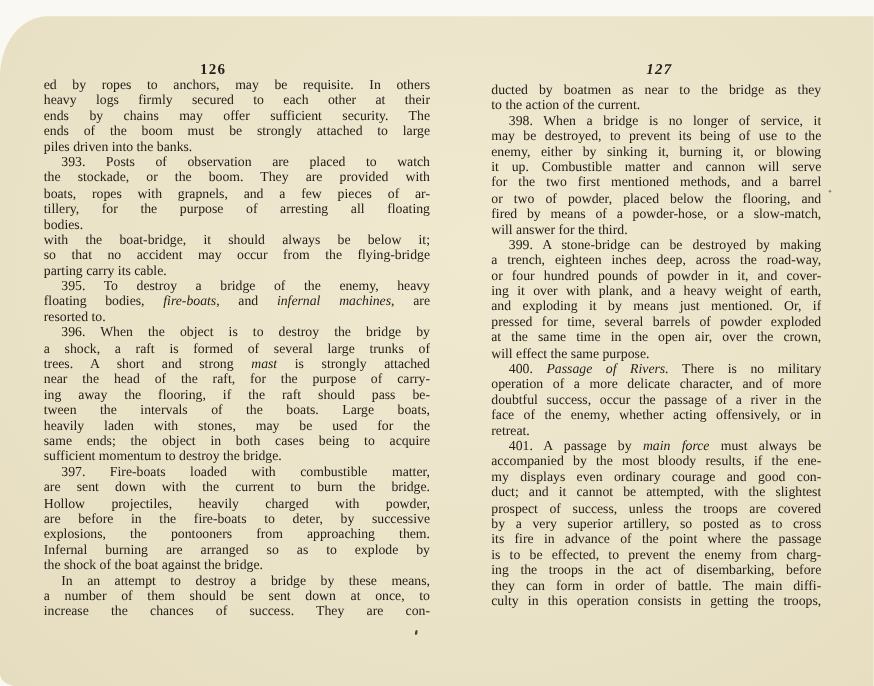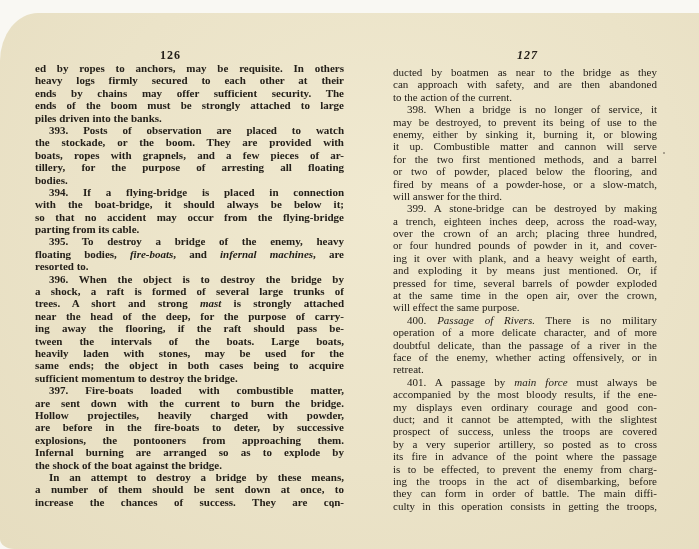--- a/index.html
+++ b/index.html
@@ -20,21 +20,21 @@
     border-top-left-radius:38px 48px;
     border-bottom-left-radius:14px 10px;
   }
   .pagenum{
     position:absolute;top:35px;
     font-size:12px;font-weight:bold;letter-spacing:1px;color:var(--ink);
   }
   .pagenum-left{left:160px;}
   .pagenum-right{left:517px;font-style:italic;}
   .col{position:absolute;color:var(--ink);}
-  .col-left{left:35px;top:49px;width:309px;font-weight:bold;}
+  .col-left{left:35px;top:49px;width:309px;}
   .col-right{left:393px;top:53px;width:264px;}
   .line{
     font-size:11px;line-height:12.4px;height:12.4px;
     text-align:justify;text-align-last:justify;
     overflow:hidden;white-space:normal;
   }
   .line.end{text-align-last:left;}
   .line.indent{text-indent:14px;}
   .speck{position:absolute;background:#4a443a;border-radius:50%;}
   .speck-1{left:332px;top:491px;width:2px;height:4px;transform:rotate(12deg);}
@@ -51,72 +51,69 @@
       <div class="line">ed by ropes to anchors, may be requisite.  In others</div>
       <div class="line">heavy logs firmly secured to each other at their</div>
       <div class="line">ends by chains may offer sufficient security.  The</div>
       <div class="line">ends of the boom must be strongly attached to large</div>
       <div class="line end">piles driven into the banks.</div>
       <div class="line indent">393. Posts of observation are placed to watch</div>
       <div class="line">the stockade, or the boom.  They are provided with</div>
       <div class="line">boats, ropes with grapnels, and a few pieces of ar-</div>
       <div class="line">tillery, for the purpose of arresting all floating</div>
       <div class="line end">bodies.</div>
-      <div class="line indent">394. If a flying-bridge is placed in connection</div>
       <div class="line">with the boat-bridge, it should always be below it;</div>
       <div class="line">so that no accident may occur from the flying-bridge</div>
-      <div class="line end">parting from its cable.</div>
+      <div class="line end">parting carry its cable.</div>
       <div class="line indent">395. To destroy a bridge of the enemy, heavy</div>
       <div class="line">floating bodies, <i>fire-boats</i>, and <i>infernal machines</i>, are</div>
       <div class="line end">resorted to.</div>
       <div class="line indent">396. When the object is to destroy the bridge by</div>
       <div class="line">a shock, a raft is formed of several large trunks of</div>
       <div class="line">trees.  A short and strong <i>mast</i> is strongly attached</div>
-      <div class="line">near the head of the deep, for the purpose of carry-</div>
+      <div class="line">near the head of the raft, for the purpose of carry-</div>
       <div class="line">ing away the flooring, if the raft should pass be-</div>
       <div class="line">tween the intervals of the boats.  Large boats,</div>
       <div class="line">heavily laden with stones, may be used for the</div>
       <div class="line">same ends; the object in both cases being to acquire</div>
       <div class="line end">sufficient momentum to destroy the bridge.</div>
       <div class="line indent">397. Fire-boats loaded with combustible matter,</div>
       <div class="line">are sent down with the current to burn the bridge.</div>
       <div class="line">Hollow projectiles, heavily charged with powder,</div>
       <div class="line">are before in the fire-boats to deter, by successive</div>
       <div class="line">explosions, the pontooners from approaching them.</div>
       <div class="line">Infernal burning are arranged so as to explode by</div>
       <div class="line end">the shock of the boat against the bridge.</div>
       <div class="line indent">In an attempt to destroy a bridge by these means,</div>
       <div class="line">a number of them should be sent down at once, to</div>
       <div class="line">increase the chances of success.  They are con-</div>
     </div>
 
   <div class="col col-right">
       <div class="line">ducted by boatmen as near to the bridge as they</div>
-      <div class="line">can approach with safety, and are then abandoned</div>
       <div class="line end">to the action of the current.</div>
       <div class="line indent">398. When a bridge is no longer of service, it</div>
       <div class="line">may be destroyed, to prevent its being of use to the</div>
       <div class="line">enemy, either by sinking it, burning it, or blowing</div>
       <div class="line">it up.  Combustible matter and cannon will serve</div>
       <div class="line">for the two first mentioned methods, and a barrel</div>
       <div class="line">or two of powder, placed below the flooring, and</div>
       <div class="line">fired by means of a powder-hose, or a slow-match,</div>
       <div class="line end">will answer for the third.</div>
       <div class="line indent">399. A stone-bridge can be destroyed by making</div>
       <div class="line">a trench, eighteen inches deep, across the road-way,</div>
-      <div class="line">over the crown of an arch; placing three hundred,</div>
       <div class="line">or four hundred pounds of powder in it, and cover-</div>
       <div class="line">ing it over with plank, and a heavy weight of earth,</div>
       <div class="line">and exploding it by means just mentioned.  Or, if</div>
       <div class="line">pressed for time, several barrels of powder exploded</div>
       <div class="line">at the same time in the open air, over the crown,</div>
       <div class="line end">will effect the same purpose.</div>
       <div class="line indent">400. <i>Passage of Rivers.</i>  There is no military</div>
       <div class="line">operation of a more delicate character, and of more</div>
-      <div class="line">doubtful delicate, than the passage of a river in the</div>
+      <div class="line">doubtful success, occur the passage of a river in the</div>
       <div class="line">face of the enemy, whether acting offensively, or in</div>
       <div class="line end">retreat.</div>
       <div class="line indent">401. A passage by <i>main force</i> must always be</div>
       <div class="line">accompanied by the most bloody results, if the ene-</div>
       <div class="line">my displays even ordinary courage and good con-</div>
       <div class="line">duct; and it cannot be attempted, with the slightest</div>
       <div class="line">prospect of success, unless the troops are covered</div>
       <div class="line">by a very superior artillery, so posted as to cross</div>
       <div class="line">its fire in advance of the point where the passage</div>
       <div class="line">is to be effected, to prevent the enemy from charg-</div>

